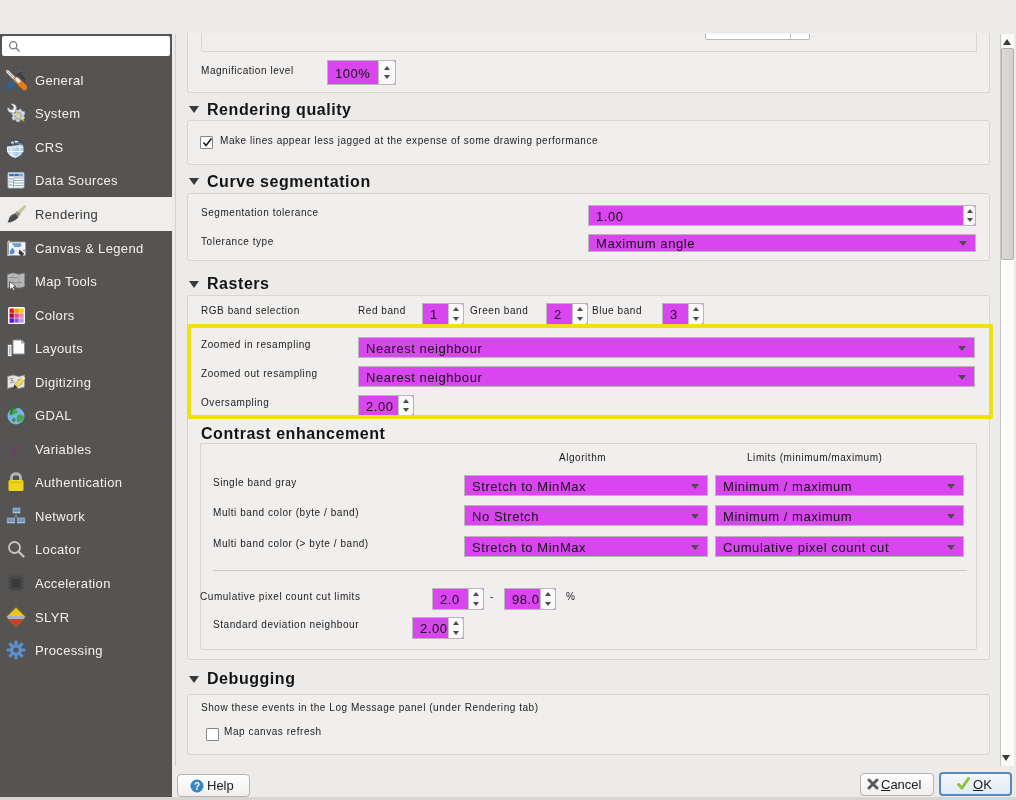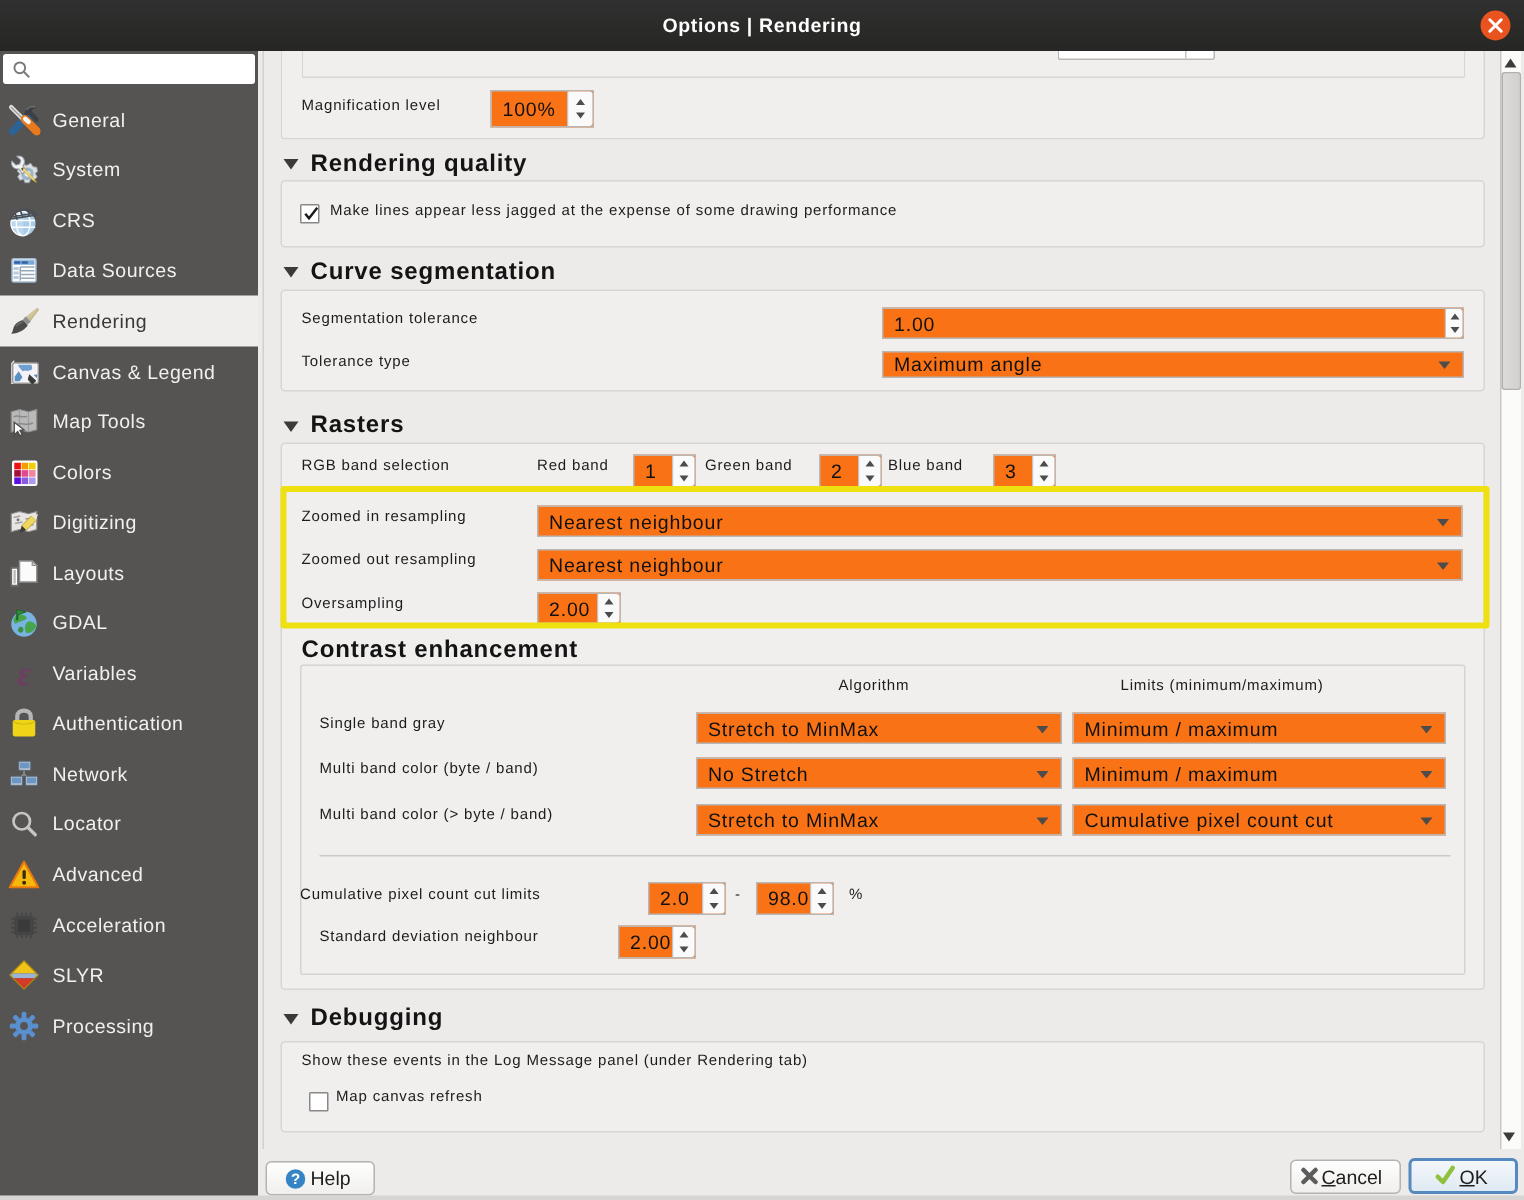--- a/index.html
+++ b/index.html
@@ -15,21 +15,21 @@
 .items{position:absolute;left:0;top:29px;width:172px;}
 .item{position:relative;height:33.55px;color:#f2f0ee;font-size:13px;}
 .item .txt{position:absolute;left:35px;top:50%;transform:translateY(-50%);white-space:nowrap;letter-spacing:.35px;}
 .item .ic{position:absolute;left:5px;top:50%;transform:translateY(-50%);width:22px;height:22px;}
 .item.sel{background:#f0eeec;color:#383838;}
 
 .panel{position:absolute;left:187px;width:803px;background:#f1efee;border:1px solid #d8d6d3;border-radius:3px;}
 .hdrtri{position:absolute;left:189px;width:0;height:0;border-left:5px solid transparent;border-right:5px solid transparent;border-top:7px solid #3a3a3a;}
 .hdr{position:absolute;left:207px;font-size:16px;font-weight:bold;color:#141414;white-space:nowrap;letter-spacing:.55px;}
 .lbl{position:absolute;font-size:10px;color:#1c1c1c;white-space:nowrap;letter-spacing:.55px;}
-.inp{position:absolute;background:#f97316;border:1px solid #b9b7b5;border-radius:0;}
+.inp{position:absolute;background:#d946ef;border:1px solid #b9b7b5;border-radius:0;}
 .inp .t{position:absolute;left:7px;top:50%;transform:translateY(-50%);font-size:13px;color:#111;white-space:nowrap;letter-spacing:.55px;}
 .carr{position:absolute;width:0;height:0;border-left:4.5px solid transparent;border-right:4.5px solid transparent;border-top:5px solid #4c4c4c;top:50%;margin-top:-2px;}
 .spindiv{position:absolute;top:0;bottom:0;border-left:1px solid #c6c4c2;background:#fafafa;border-radius:0 2px 2px 0;}
 .su{position:absolute;left:50%;transform:translateX(-50%);width:0;height:0;border-left:3.5px solid transparent;border-right:3.5px solid transparent;border-bottom:4.5px solid #4c4c4c;}
 .sd{position:absolute;left:50%;transform:translateX(-50%);width:0;height:0;border-left:3.5px solid transparent;border-right:3.5px solid transparent;border-top:4.5px solid #4c4c4c;}
 .cb{position:absolute;width:13px;height:13px;background:#fff;border:1px solid #8a8886;border-radius:1px;}
 .btn{position:absolute;background:linear-gradient(#fefefe,#f0efed);border:1px solid #b5b3b1;border-radius:4px;font-size:13px;color:#202020;}
 </style></head><body>
 <div class="win">
 
@@ -193,27 +193,20 @@
   <div class="abs" style="left:1003px;top:38.5px;width:0;height:0;border-left:4.5px solid transparent;border-right:4.5px solid transparent;border-bottom:6px solid #3c3c3c;"></div>
   <div class="abs" style="left:1001px;top:48px;width:13px;height:212px;background:linear-gradient(90deg,#dddbd9,#d2d0ce);border:1px solid #b2b0ae;border-radius:2px;"></div>
   <div class="abs" style="left:1002px;top:755px;width:0;height:0;border-left:4.5px solid transparent;border-right:4.5px solid transparent;border-top:6px solid #3c3c3c;"></div>
 
   <div class="btn" style="left:177px;top:774px;width:73px;height:23px;"></div>
   <div class="btn" style="left:860px;top:773px;width:74px;height:23px;"></div>
   <div class="btn" style="left:939px;top:772px;width:73px;height:24px;border:2px solid #5589bf;background:linear-gradient(#f3f7fb,#e0eaf3);"></div>
 
   <div class="abs" style="left:0;top:797px;width:1016px;height:3px;background:#d7d5d3;"></div>
 
-  <div class="titlebar">
-    <div class="title">Options | Rendering</div>
-    <div class="closebtn"></div>
-    <svg class="abs" style="right:12px;top:10px;" width="14" height="14" viewBox="0 0 14 14">
-        <path d="M3.2 3.2 L10.8 10.8 M10.8 3.2 L3.2 10.8" stroke="#fff" stroke-width="2" stroke-linecap="round"></path>
-      </svg>
-  </div>
 
   <div class="sidebar">
     <div class="search"></div>
     <svg class="abs" style="left:8px;top:6px;" width="13" height="13" viewBox="0 0 13 13">
         <circle cx="5.2" cy="5.2" r="3.6" stroke="#7a7a7a" stroke-width="1.3" fill="none"></circle>
         <path d="M8 8 L11.5 11.5" stroke="#7a7a7a" stroke-width="1.3"></path>
       </svg>
     <div class="items">
       <div class="item">
           <span class="ic"><svg width="22" height="22" viewBox="0 0 22 22">
@@ -305,41 +298,41 @@
               <rect x="9.4" y="9.4" width="4.4" height="4.4" fill="#df4a8e"></rect>
               <rect x="14.3" y="9.4" width="4.4" height="4.4" fill="#f2849e"></rect>
         <rect x="4.5" y="14.3" width="4.4" height="4.4" fill="#5a0fe0"></rect>
               <rect x="9.4" y="14.3" width="4.4" height="4.4" fill="#8a5ae2"></rect>
               <rect x="14.3" y="14.3" width="4.4" height="4.4" fill="#ab9af0"></rect>
       </svg></span>
           <span class="txt">Colors</span>
         </div>
       <div class="item">
           <span class="ic"><svg width="22" height="22" viewBox="0 0 22 22">
+        <path d="M8 3 L16.5 3 L19.5 6 L19.5 17 L8 17 Z" fill="#fbfbfb" stroke="#8f8f8f" stroke-width="1"></path>
+        <path d="M16.5 3 L16.5 6 L19.5 6 Z" fill="#d8d8d8" stroke="#8f8f8f" stroke-width="0.8"></path>
+        <path d="M2.5 7.5 L7 7.5 L7 19.5 L2.5 19.5 Z" fill="#fff" stroke="#6a6a6a" stroke-width="1.2"></path>
+        <path d="M4 9 L5.5 9 L5.5 18 L4 18 Z" fill="#b8b8b8"></path>
+      </svg></span>
+          <span class="txt">Layouts</span>
+        </div>
+      <div class="item">
+          <span class="ic"><svg width="22" height="22" viewBox="0 0 22 22">
         <path d="M2.5 5.5 L8 4 L14 5.5 L19.5 4 L19.5 16 L14 17.5 L8 16 L2.5 17.5 Z" fill="#e8e6e2" stroke="#8a8a8a" stroke-width="0.8"></path>
         <path d="M4 8 L8.5 7 M5 12 L10 11 M12 9 L17 8.2 M12.5 13.5 L17.5 12.8" stroke="#a0a0a0" stroke-width="1"></path>
         <circle cx="7" cy="9.5" r="1" fill="#7a7a7a"></circle>
               <circle cx="15" cy="11" r="1" fill="#7a7a7a"></circle>
         <path d="M9.5 13.5 L16 7 L19 10 L12.5 16.5 Z" fill="#efd75e" stroke="#b99b28" stroke-width="0.6"></path>
         <path d="M16 7 L19 10 L20.3 5.7 Z" fill="#efe7cd"></path>
         <path d="M9.5 13.5 L12.5 16.5 L8 18 Z" fill="#3c3c3c"></path>
       </svg></span>
           <span class="txt">Digitizing</span>
         </div>
       <div class="item">
           <span class="ic"><svg width="22" height="22" viewBox="0 0 22 22">
-        <path d="M8 3 L16.5 3 L19.5 6 L19.5 17 L8 17 Z" fill="#fbfbfb" stroke="#8f8f8f" stroke-width="1"></path>
-        <path d="M16.5 3 L16.5 6 L19.5 6 Z" fill="#d8d8d8" stroke="#8f8f8f" stroke-width="0.8"></path>
-        <path d="M2.5 7.5 L7 7.5 L7 19.5 L2.5 19.5 Z" fill="#fff" stroke="#6a6a6a" stroke-width="1.2"></path>
-        <path d="M4 9 L5.5 9 L5.5 18 L4 18 Z" fill="#b8b8b8"></path>
-      </svg></span>
-          <span class="txt">Layouts</span>
-        </div>
-      <div class="item">
-          <span class="ic"><svg width="22" height="22" viewBox="0 0 22 22">
         <circle cx="11" cy="12" r="8.5" fill="#79b3e2"></circle>
         <path d="M5 7 C8 5 12 5.5 13 8 C11 10.5 7.5 10 5.5 12 C3.5 10.5 3.8 8.5 5 7 Z" fill="#47a64c"></path>
         <path d="M13.5 10.5 C16 10 18.5 11.5 19.3 13.5 C18 16.5 15 18.5 12.5 18 C11 15.5 11.5 12 13.5 10.5 Z" fill="#47a64c"></path>
         <path d="M8 14 C9.5 13.5 11 14.5 10.5 16.5 C9.8 18.5 7.5 18 6.8 16.2 Z" fill="#3d8f42"></path>
         <path d="M6.5 9.5 L6.5 3 L11 4 L6.9 5.5" fill="none" stroke="#20632a" stroke-width="1.4"></path>
         <path d="M6.5 2.8 L11 4 L6.6 5.6 Z" fill="#2d8f3c"></path>
       </svg></span>
           <span class="txt">GDAL</span>
         </div>
       <div class="item">
@@ -367,28 +360,20 @@
         <rect x="12.8" y="13.3" width="6.4" height="4" fill="#6d96c4"></rect>
       </svg></span>
           <span class="txt">Network</span>
         </div>
       <div class="item">
           <span class="ic"><svg width="22" height="22" viewBox="0 0 22 22">
         <circle cx="9.5" cy="9.5" r="5.5" stroke="#c7c5c3" stroke-width="1.8" fill="none"></circle>
         <path d="M13.5 13.5 L18.5 18.5" stroke="#c7c5c3" stroke-width="2.2" stroke-linecap="round"></path>
       </svg></span>
           <span class="txt">Locator</span>
-        </div>
-      <div class="item">
-          <span class="ic"><svg width="22" height="22" viewBox="0 0 22 22">
-        <path d="M11 2.5 L20.5 19.5 L1.5 19.5 Z" fill="#f5b80e" stroke="#e8780e" stroke-width="1.4" stroke-linejoin="round"></path>
-        <rect x="10" y="8" width="2.2" height="6" rx="1" fill="#3a2a10"></rect>
-        <circle cx="11.1" cy="16.5" r="1.3" fill="#3a2a10"></circle>
-      </svg></span>
-          <span class="txt">Advanced</span>
         </div>
       <div class="item">
           <span class="ic"><svg width="22" height="22" viewBox="0 0 22 22">
         <rect x="4.5" y="4.5" width="13" height="13" rx="1.5" fill="#454545"></rect>
         <rect x="7" y="7" width="8" height="8" fill="#3a3a3a"></rect>
         <path d="M6.5 2.5 L6.5 4.5 M9.5 2.5 L9.5 4.5 M12.5 2.5 L12.5 4.5 M15.5 2.5 L15.5 4.5 M6.5 17.5 L6.5 19.5 M9.5 17.5 L9.5 19.5 M12.5 17.5 L12.5 19.5 M15.5 17.5 L15.5 19.5 M2.5 6.5 L4.5 6.5 M2.5 9.5 L4.5 9.5 M2.5 12.5 L4.5 12.5 M2.5 15.5 L4.5 15.5 M17.5 6.5 L19.5 6.5 M17.5 9.5 L19.5 9.5 M17.5 12.5 L19.5 12.5 M17.5 15.5 L19.5 15.5" stroke="#454545" stroke-width="1.2"></path>
       </svg></span>
           <span class="txt">Acceleration</span>
         </div>
       <div class="item">

